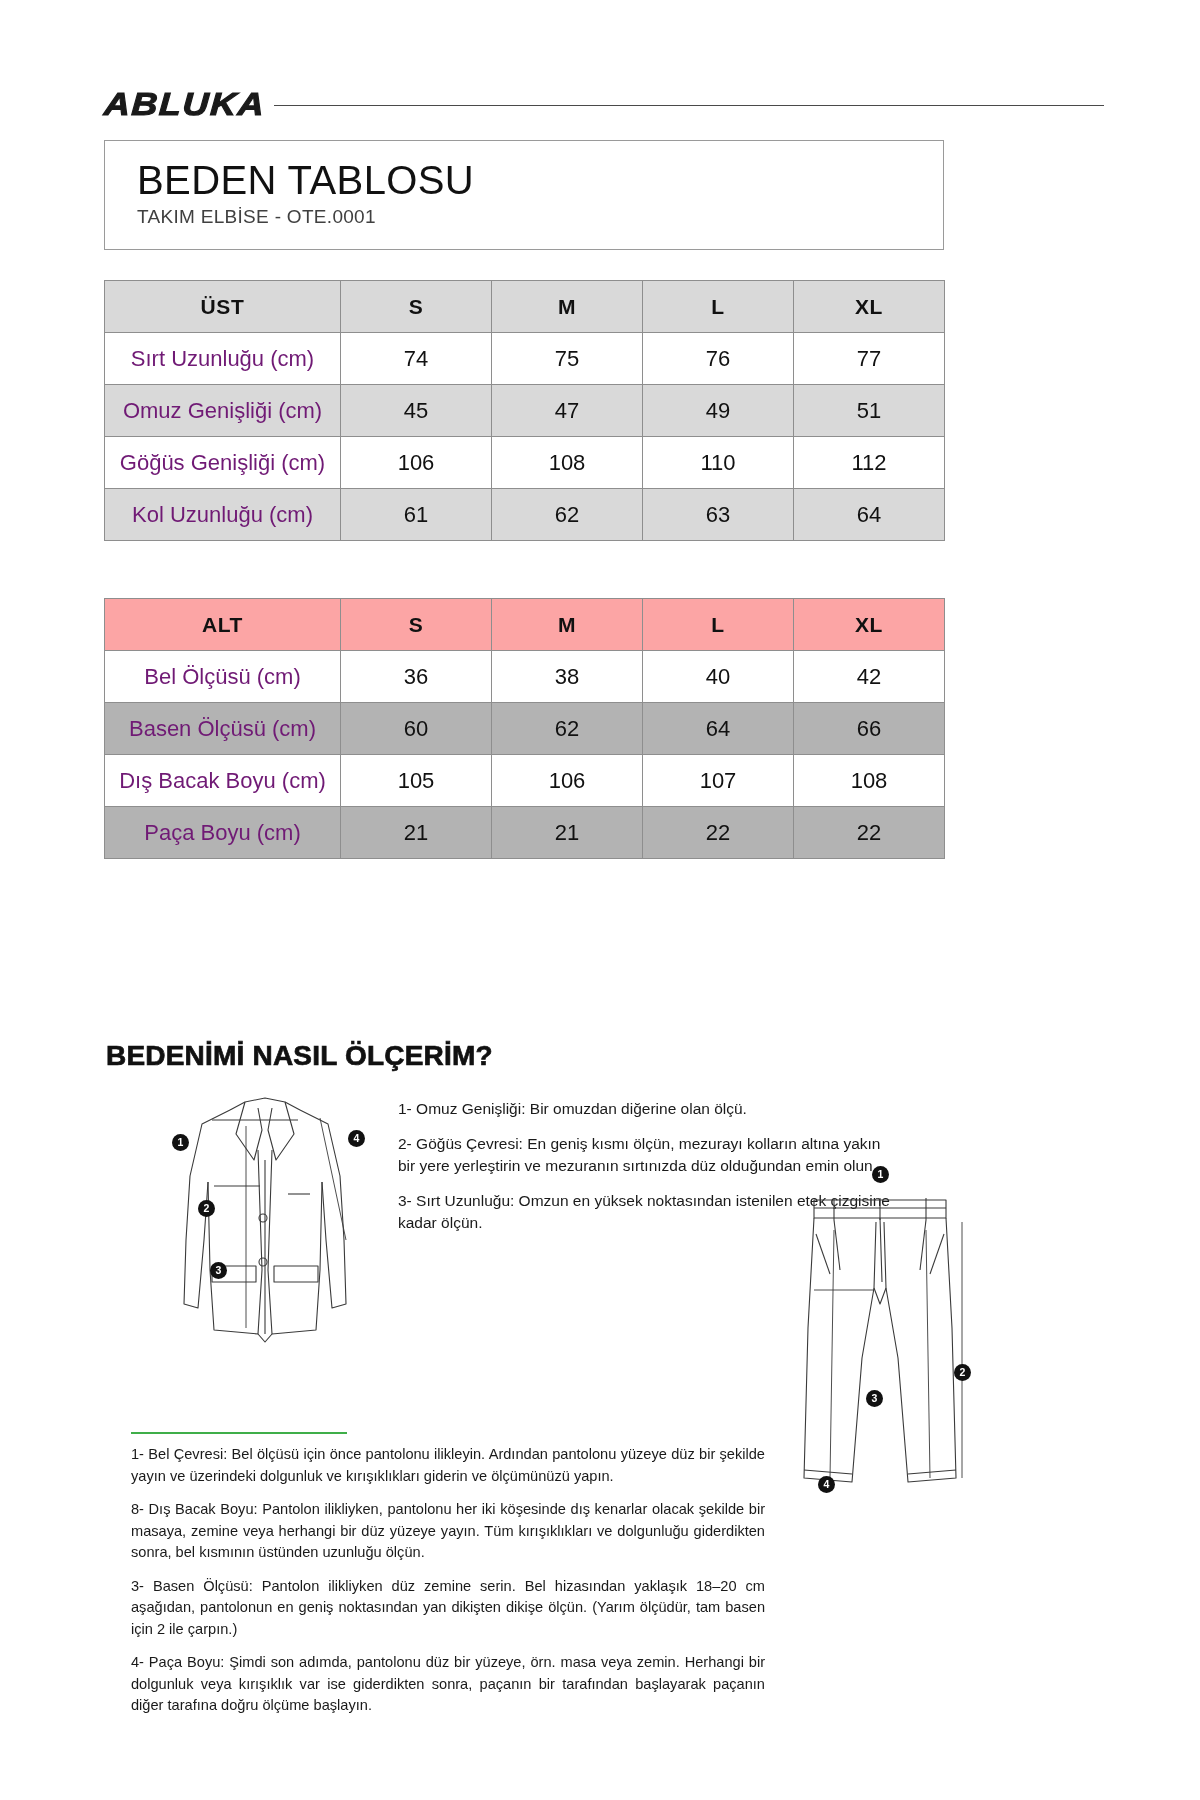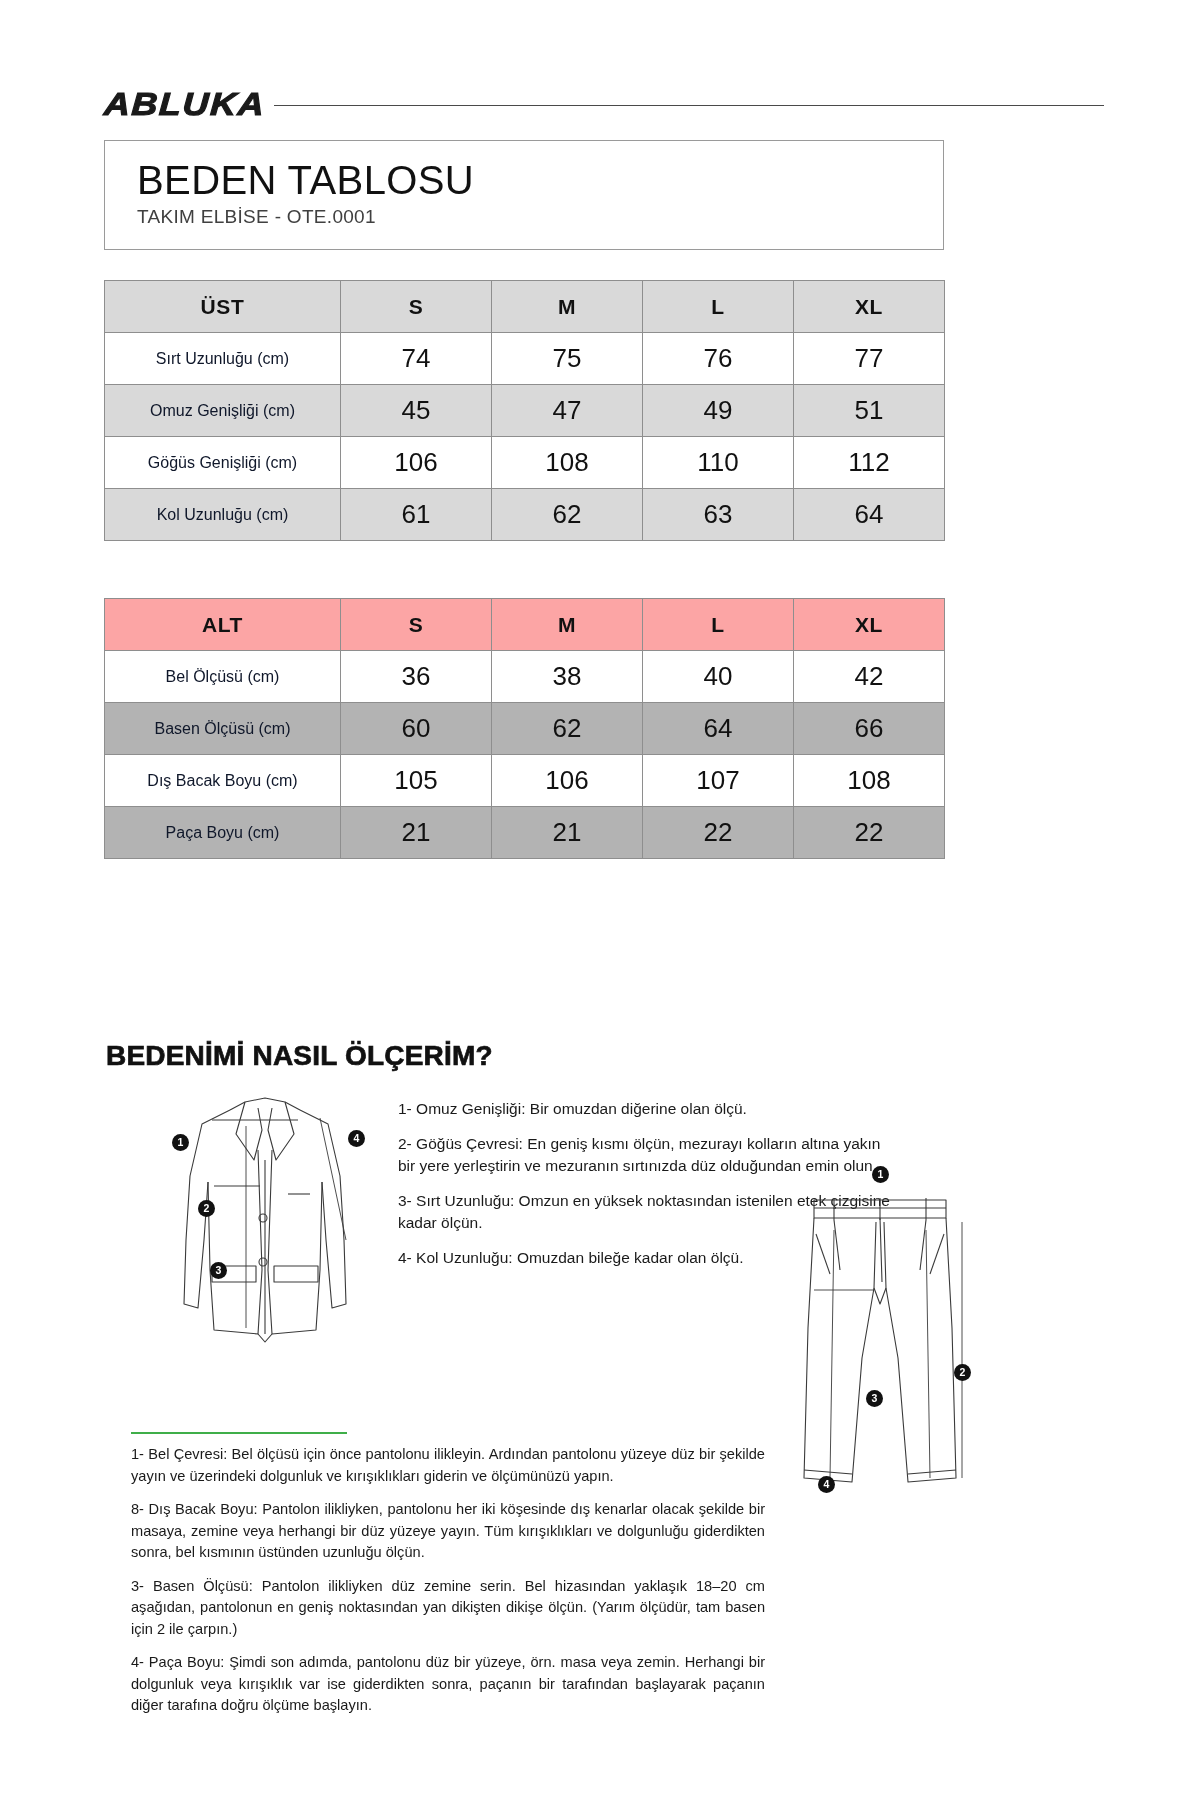--- a/index.html
+++ b/index.html
@@ -107,26 +107,26 @@
   }
   .lower thead th {
     background: #fca5a5;
     font-size: 21px;
     font-weight: 700;
     letter-spacing: 0.6px;
   }
 
   
   .size-table tbody td.rowlabel {
-    font-size: 16px;
+    font-size: 22px;
     font-weight: 400;
-    color: #0f172a;
+    color: #701a75;
   }
   .size-table tbody td.rowval {
-    font-size: 26px;
+    font-size: 22px;
     font-weight: 400;
     color: #111111;
   }
   .upper tbody tr:nth-child(odd)  td { background: #ffffff; }
   .upper tbody tr:nth-child(even) td { background: #d9d9d9; }
   .lower tbody tr:nth-child(odd)  td { background: #ffffff; }
   .lower tbody tr:nth-child(even) td { background: #b3b3b3; }
 
   
   .how-heading {
@@ -371,21 +371,20 @@
     <div class="badge" style="left:22px; top:44px;">1</div>
     <div class="badge" style="left:48px; top:110px;">2</div>
     <div class="badge" style="left:60px; top:172px;">3</div>
     <div class="badge" style="left:198px; top:40px;">4</div>
   </div>
 
   <div class="jacket-text">
     <p>1- Omuz Genişliği: Bir omuzdan diğerine olan ölçü.</p>
     <p>2- Göğüs Çevresi: En geniş kısmı ölçün, mezurayı kolların altına yakın bir yere yerleştirin ve mezuranın sırtınızda düz olduğundan emin olun.</p>
     <p>3- Sırt Uzunluğu: Omzun en yüksek noktasından istenilen etek çizgisine kadar ölçün.</p>
-    <p>4- Kol Uzunluğu: Omuzdan bileğe kadar olan ölçü.</p>
   </div>
 
   <div class="green-rule"></div>
 
   <div class="pants-figure">
     <svg width="180" height="330" viewBox="0 0 180 330">
       <g fill="none" stroke="#3a3a3a" stroke-width="1.1" stroke-linejoin="round">
 
         <path d="M24 22 L156 22 L156 40 L24 40 Z"></path>
         <path d="M24 30 L156 30"></path>

